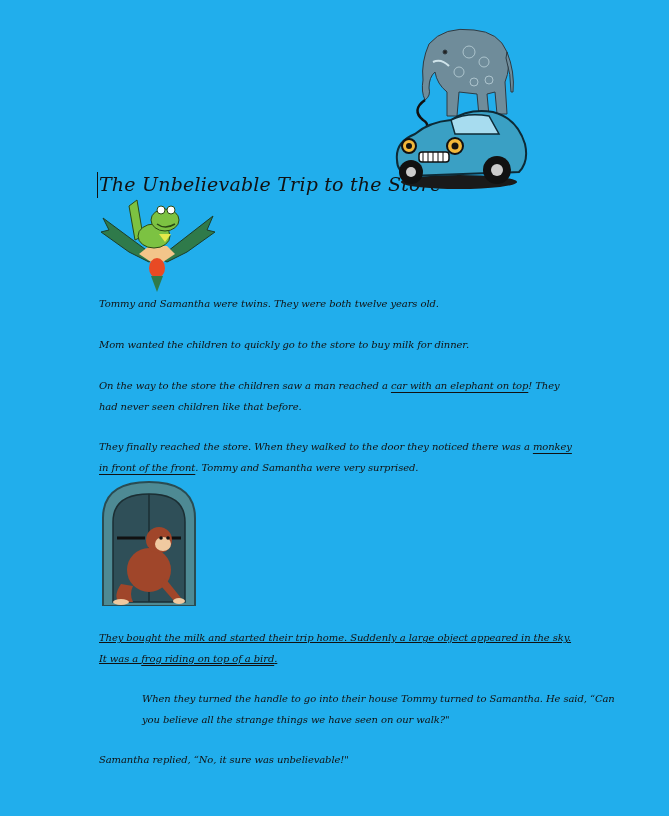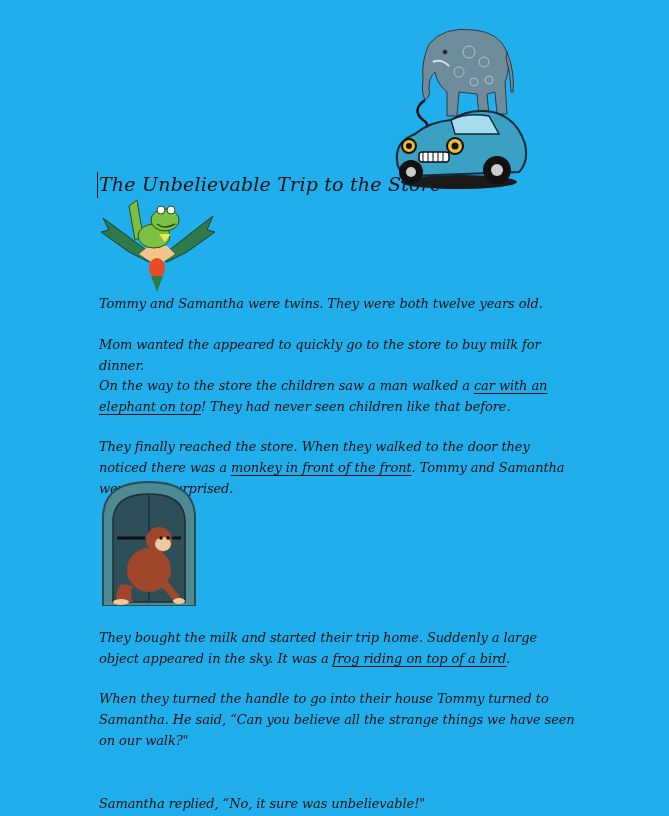--- a/index.html
+++ b/index.html
@@ -64,37 +64,37 @@
       position: absolute;
       left: 0;
       top: 478px;
       width: 100px;
       height: 128px;
     }
     .para {
       position: absolute;
       left: 0;
       width: 480px;
-      font-size: 13px;
+      font-size: 10px;
       line-height: 21px;
       font-family: "DejaVu Serif", serif;
       font-style: italic;
       letter-spacing: -0.1px;
     }
     .para u {
       text-decoration: underline;
       text-underline-offset: 3px;
     }
     .p1 { top: 293px; }
     .p2 { top: 334px; }
     .p3 { top: 375px; }
     .p4 { top: 436px; }
-    .p5 { top: 627px; }
-    .p6 { top: 688px; }
-    .p7 { top: 749px; margin-top: 44px; }
+    .p5 { top: 627px; text-decoration: underline; }
+    .p6 { top: 688px; margin-left: 43px; }
+    .p7 { top: 749px; }
   </style>
 </head>
 <body>
 
 <div class="page">
 
   <div class="title-row">
     <div class="caret"></div>
     <div class="title">The Unbelievable Trip to the Store</div>
 
@@ -151,25 +151,25 @@
       <path d="M58 28 Q66 34 76 28" fill="none" stroke="#2b4a14" stroke-width="1.5"></path>
       <path d="M60 38 L66 46 L72 38 Z" fill="#e6e94a"></path>
     </g>
   </svg>
 
   <div class="para p1">
     <span>Tommy and Samantha were twins. They were both twelve years old.</span>
   </div>
 
   <div class="para p2">
-    <span>Mom wanted the appeared to quickly go to the store to buy milk for dinner.</span>
+    <span>Mom wanted the children to quickly go to the store to buy milk for dinner.</span>
   </div>
 
   <div class="para p3">
-    <span>On the way to the store the children saw a man walked a </span><u>car with an elephant on top</u><span>! They had never seen children like that before.</span>
+    <span>On the way to the store the children saw a man reached a </span><u>car with an elephant on top</u><span>! They had never seen children like that before.</span>
   </div>
 
   <div class="para p4">
     <span>They finally reached the store. When they walked to the door they noticed there was a </span><u>monkey in front of the front</u><span>. Tommy and Samantha were very surprised.</span>
   </div>
 
   <svg class="monkey-img" viewBox="0 0 100 128">
     <g>
       <path d="M4 128 L4 40 Q4 4 50 4 Q96 4 96 40 L96 128 Z" fill="#4e8a94" stroke="#2a4c52" stroke-width="2"></path>
       <path d="M14 124 L14 44 Q14 16 50 16 Q86 16 86 44 L86 124 Z" fill="#2f4f58" stroke="#1b2e33" stroke-width="1.5"></path>

